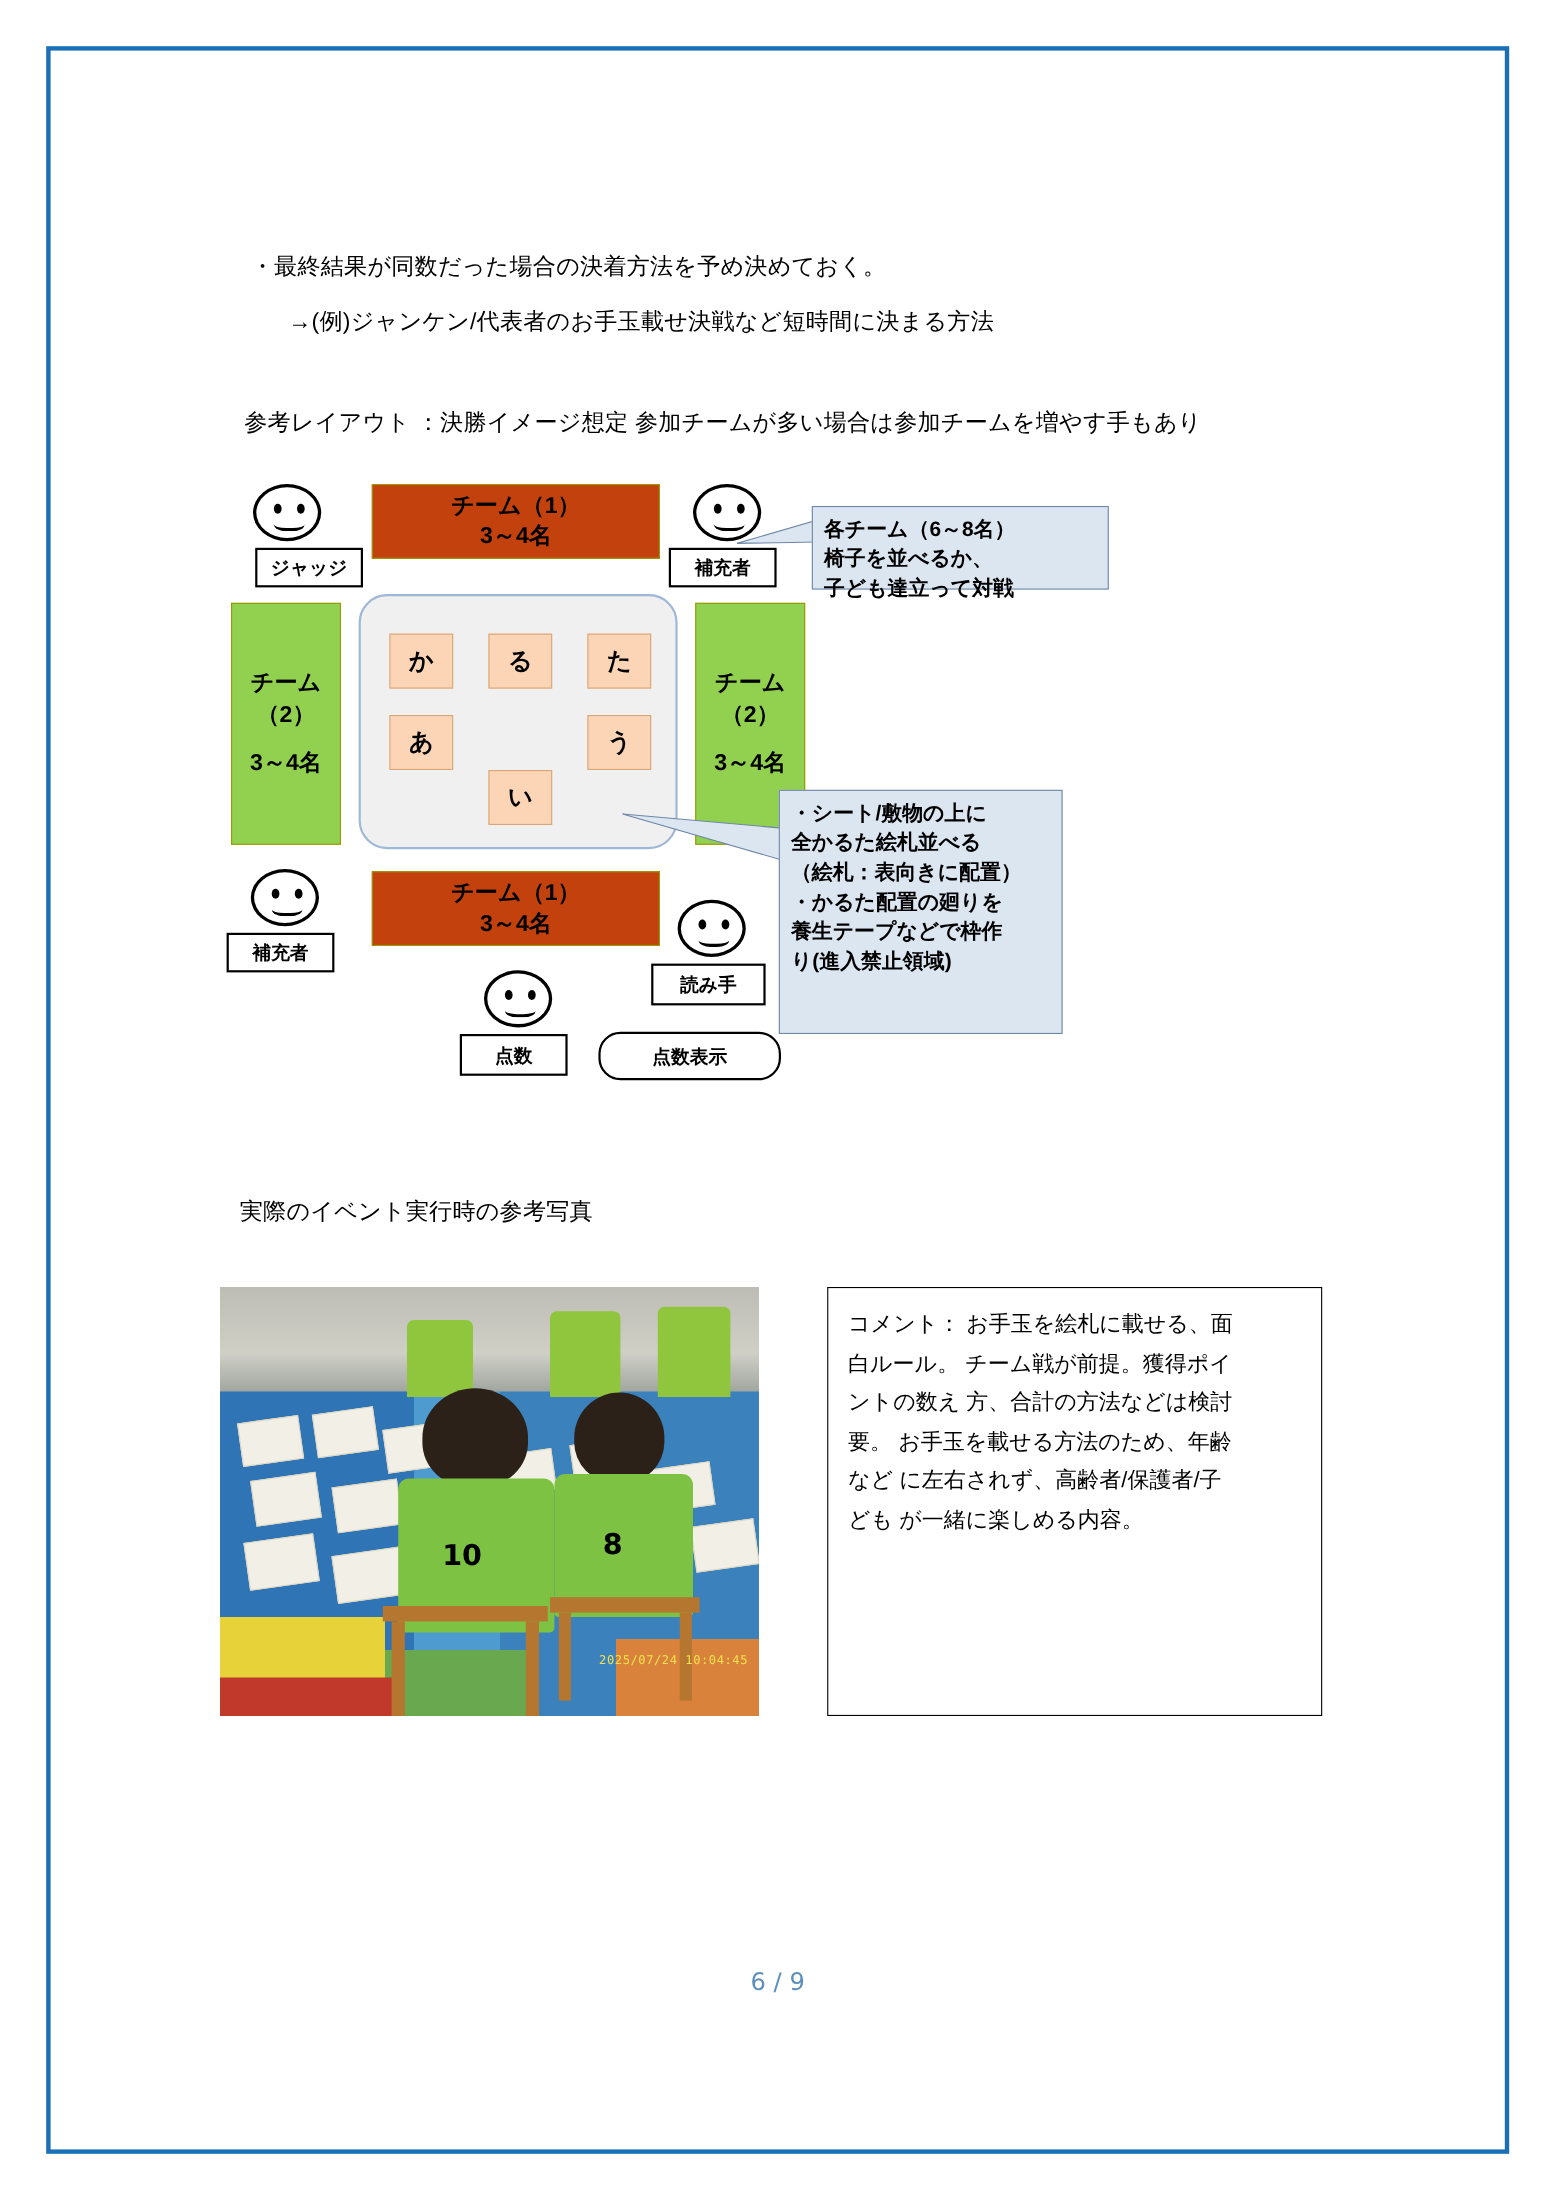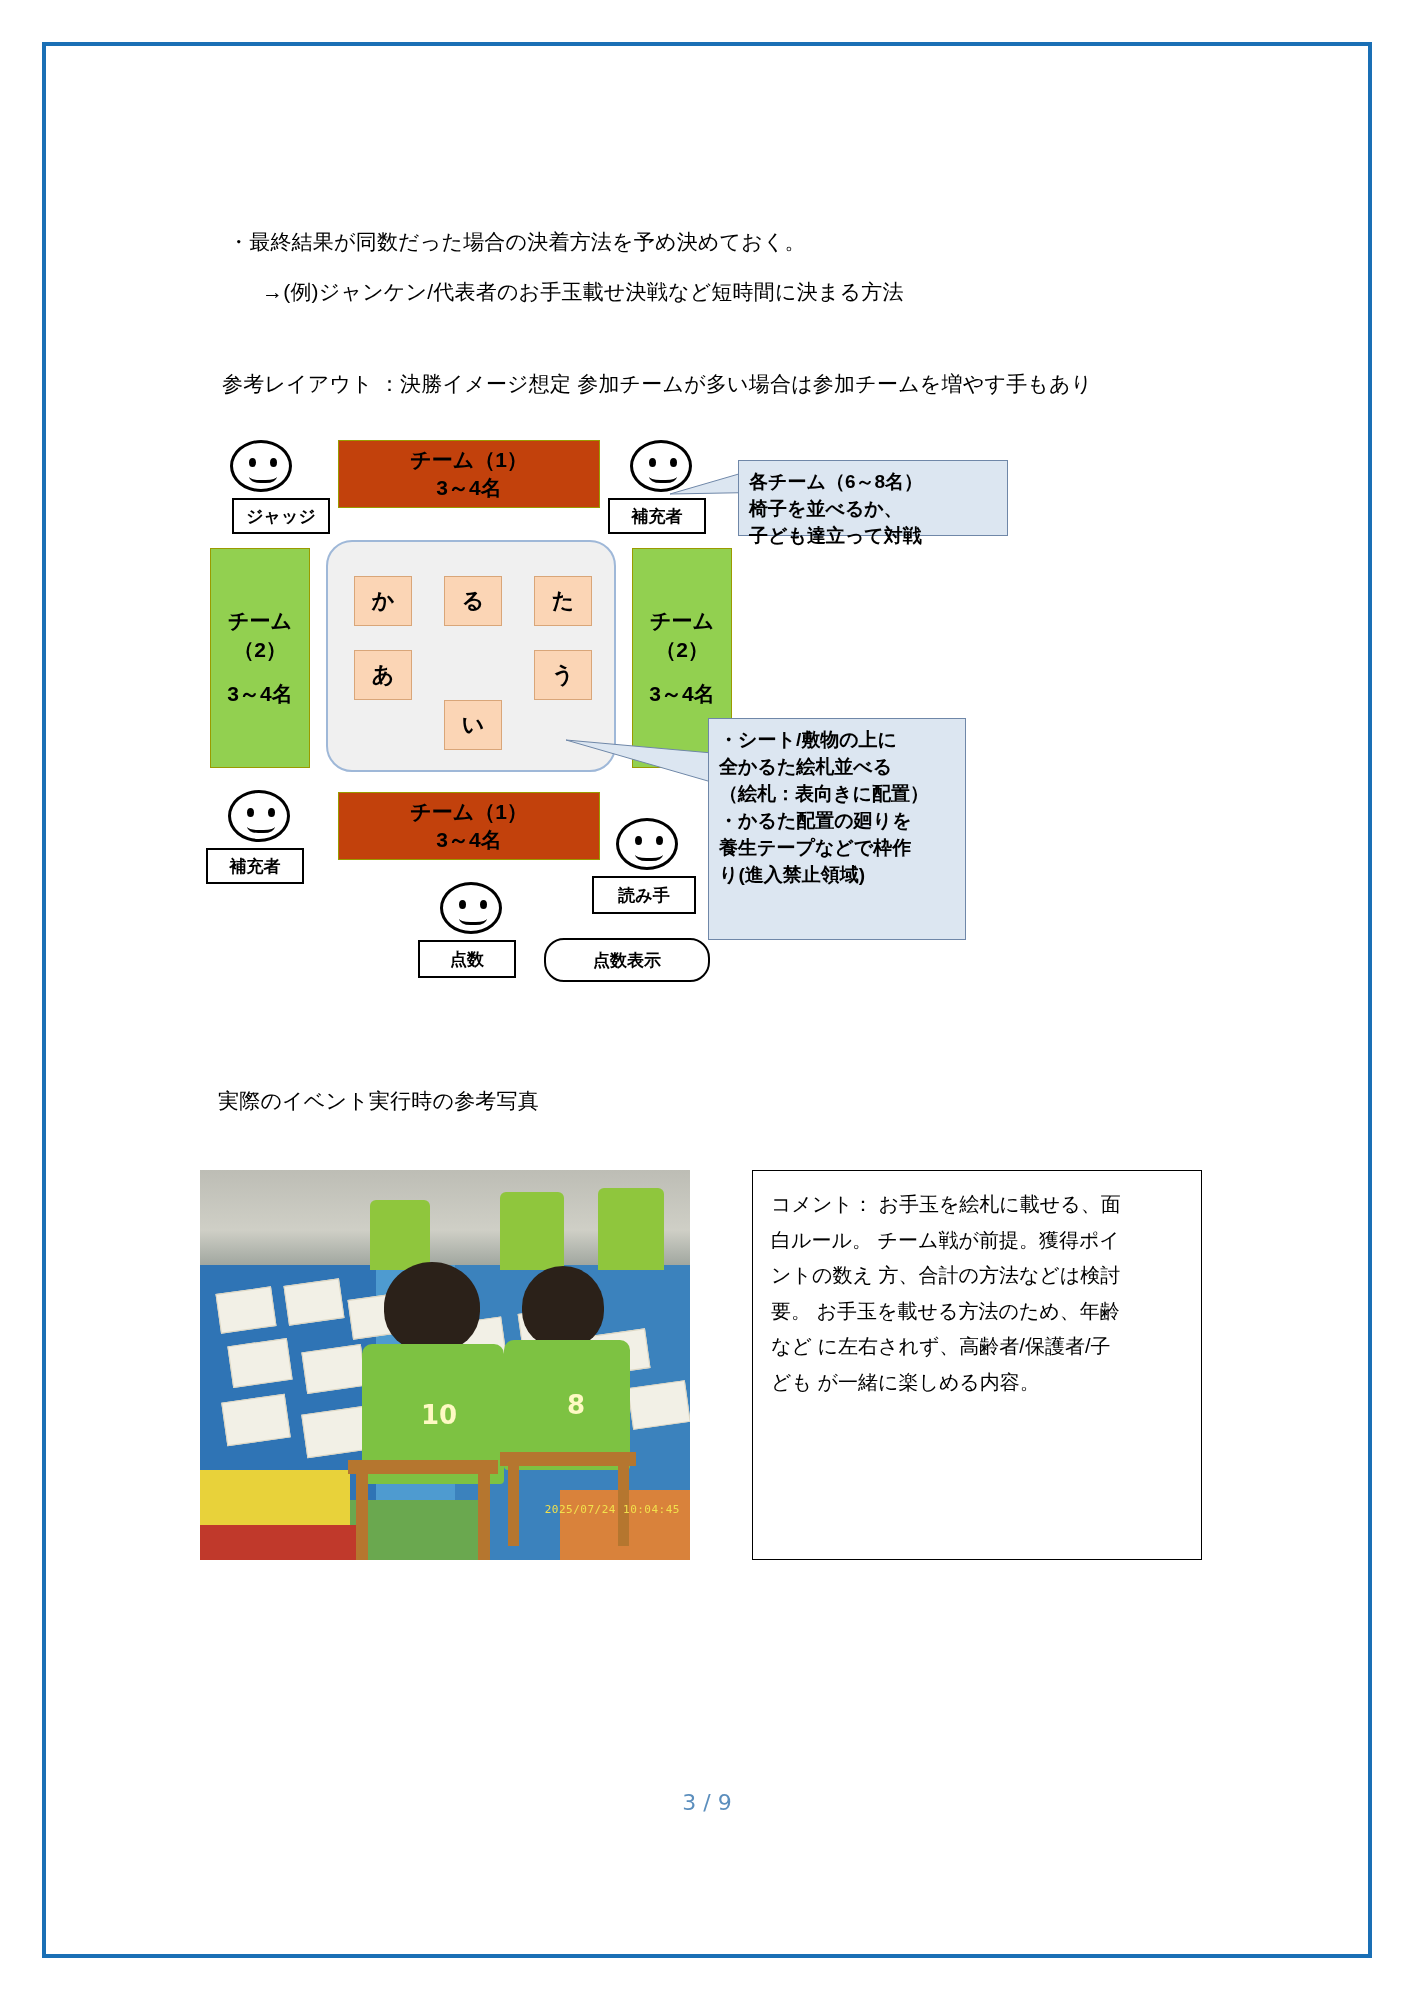--- a/index.html
+++ b/index.html
@@ -202,25 +202,24 @@
     background: #2b2119;
     border-radius: 50% 50% 45% 45%;
   }
   .photo .kid .body {
     position: absolute;
     background: #7dc242;
     border-radius: 10px 10px 4px 4px;
   }
   .photo .kid .num {
     position: absolute;
-    color: #fef9c3;
+    color: #000000;
     font-weight: bold;
     font-size: 26px;
     font-family: "DejaVu Sans", sans-serif;
-    margin-left: 19px;
   }
   .photo .chair {
     position: absolute;
     background: #b5762f;
   }
   .photo .stamp {
     position: absolute;
     right: 10px;
     bottom: 44px;
     color: #f2e14c;
@@ -405,15 +404,15 @@
       <div class="stamp">2025/07/24  10:04:45</div>
     </div>
 
     <div class="commentbox">コメント： お手玉を絵札に載せる、面
 白ルール。 チーム戦が前提。獲得ポイ
 ントの数え 方、合計の方法などは検討
 要。 お手玉を載せる方法のため、年齢
 など に左右されず、高齢者/保護者/子
 ども が一緒に楽しめる内容。</div>
 
-    <div class="pagenum">3 / 9</div>
+    <div class="pagenum">6 / 9</div>
   </div>
 </div>
 
 </body></html>

